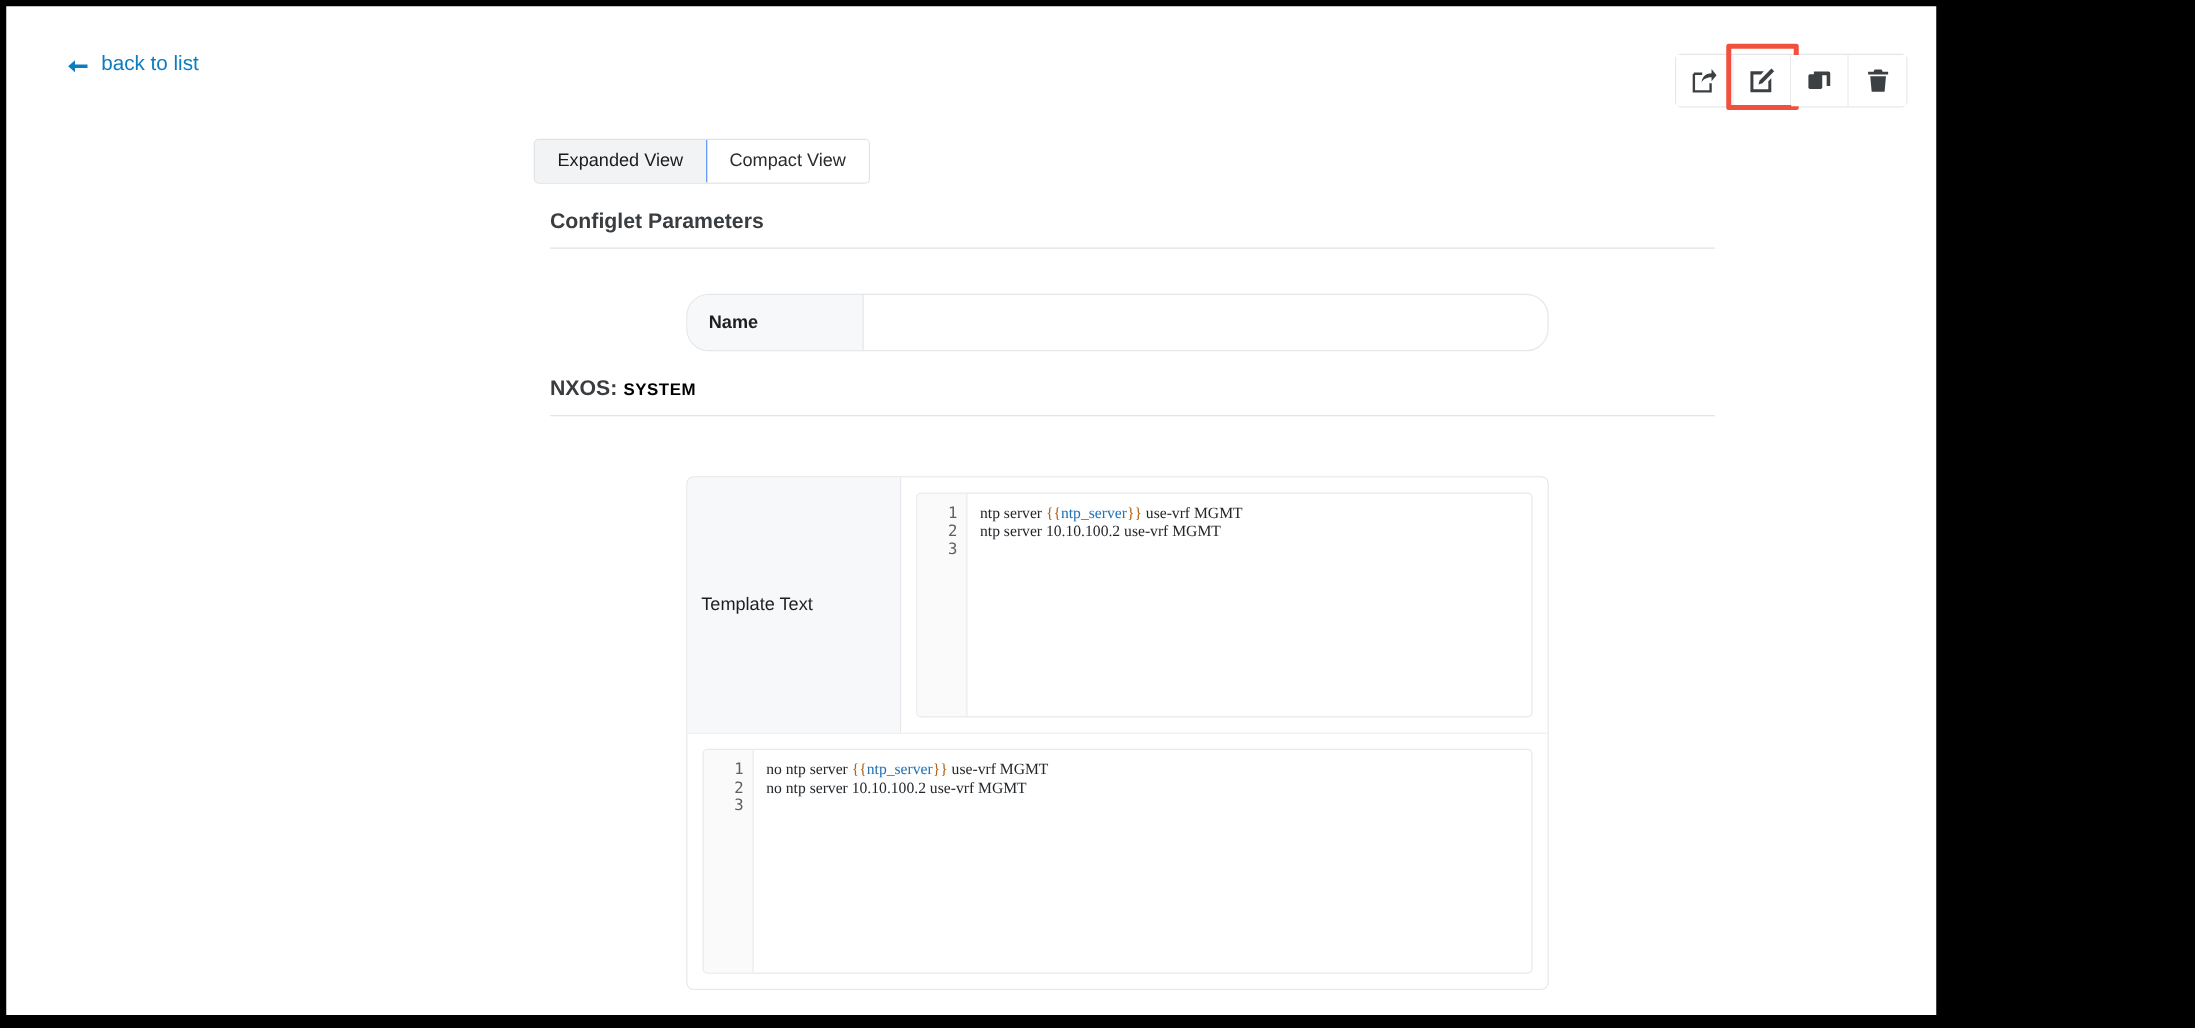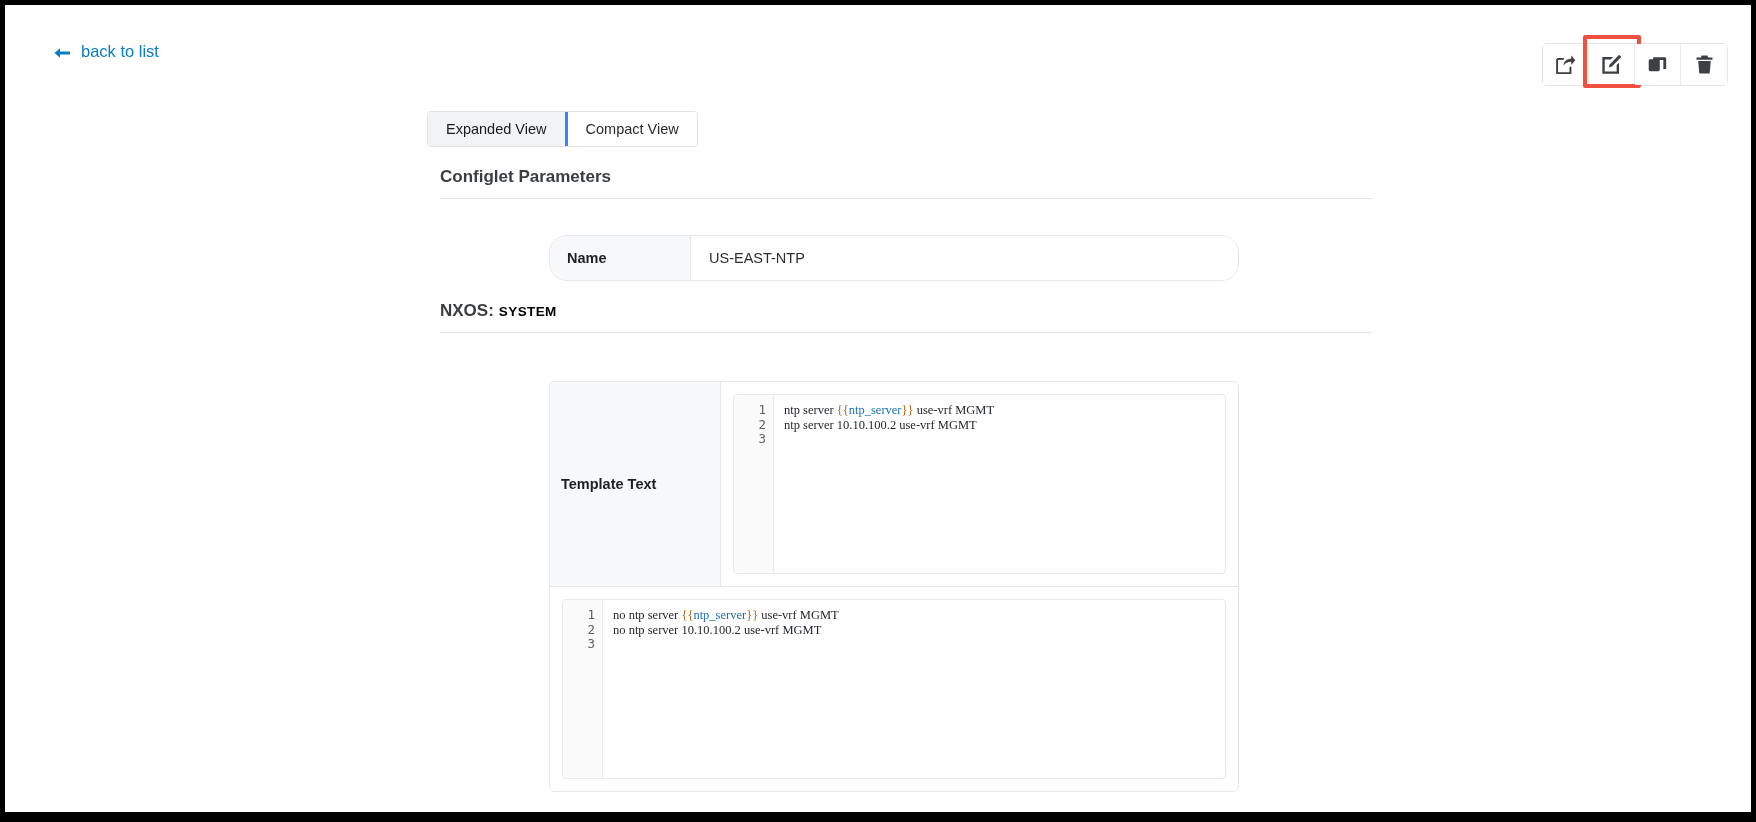--- a/index.html
+++ b/index.html
@@ -9,21 +9,21 @@
     height: 822px;
     background: #000000;
     font-family: "Liberation Sans", sans-serif;
     overflow: hidden;
   }
 
   #page {
     position: absolute;
     left: 5px;
     top: 5px;
-    width: 1746px;
+    width: 1544px;
     height: 807px;
     background: #ffffff;
     overflow: hidden;
   }
 
   
   #topbar {
     position: absolute;
     left: 0; top: 0;
     width: 100%;
@@ -111,21 +111,21 @@
     overflow: hidden;
     height: 36px;
   }
   .seg-btn {
     height: 34px;
     padding: 0 18px;
     font-size: 14.5px;
     color: #2b2b2b;
     background: #ffffff;
     border: none;
-    border-right: 3px solid #3b82f6;
+    border-right: 1px solid #3b82f6;
     cursor: pointer;
     font-family: "Liberation Sans", sans-serif;
     display: flex;
     align-items: center;
     justify-content: center;
     white-space: nowrap;
   }
   .seg-btn:last-child { border-right: none; }
   .seg-btn.active { background: #f2f3f5; color: #1b1b1b; }
 
@@ -210,21 +210,21 @@
   .code-row:last-child { border-bottom: none; }
 
   .code-label {
     width: 171px;
     background: #f7f8f9;
     border-right: 1px solid #e6e7ea;
     display: flex;
     align-items: center;
     padding-left: 11px;
     font-size: 14.5px;
-    font-weight: bold;
+    font-weight: normal;
     color: #1d1f21;
     line-height: 1.25;
   }
   .code-cell {
     flex: 1;
     padding: 12px;
     background: #ffffff;
   }
   .editor {
     border: 1px solid #e8e9eb;
@@ -325,21 +325,20 @@
       <button class="seg-btn">Compact View</button>
     </div>
 
     <div class="section" id="sec-params">
       <div class="section-title">Configlet Parameters</div>
       <div class="section-rule"></div>
     </div>
 
     <div id="param-table">
       <div class="param-label">Name</div>
-      <div class="param-value">US-EAST-NTP</div>
     </div>
 
     <div class="section" id="sec-nxos">
       <div class="section-title">
         <span>NXOS:</span><span class="sub">SYSTEM</span>
       </div>
       <div class="section-rule"></div>
     </div>
 
     <div id="code-table">

